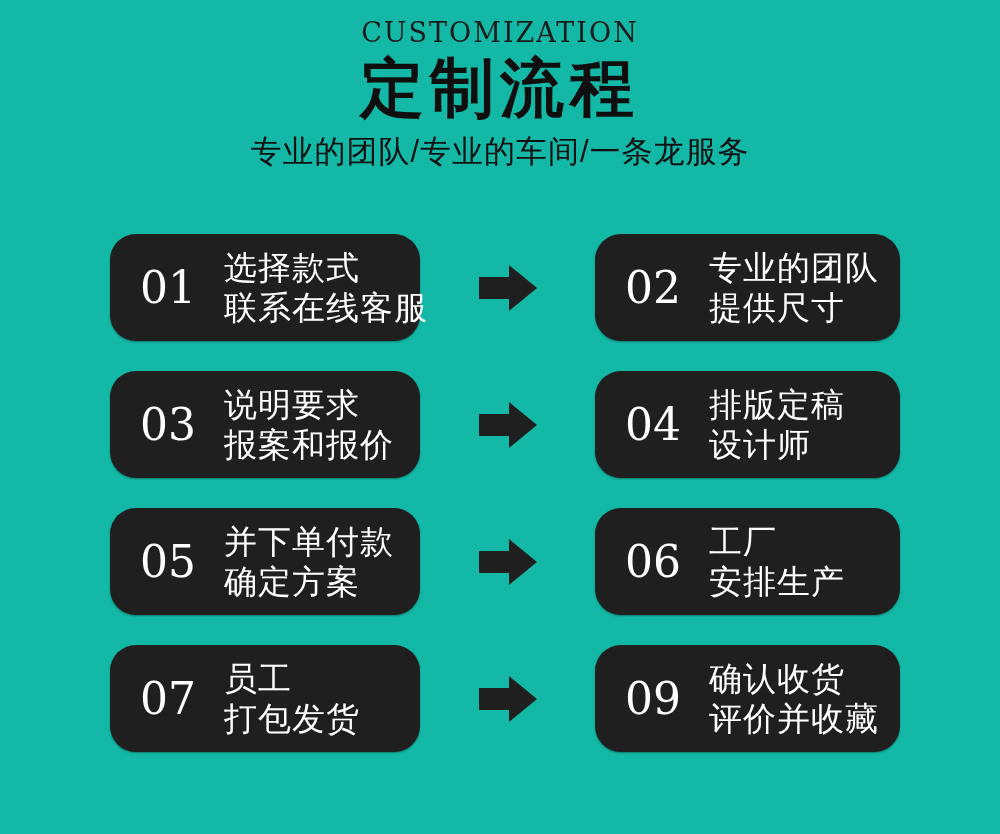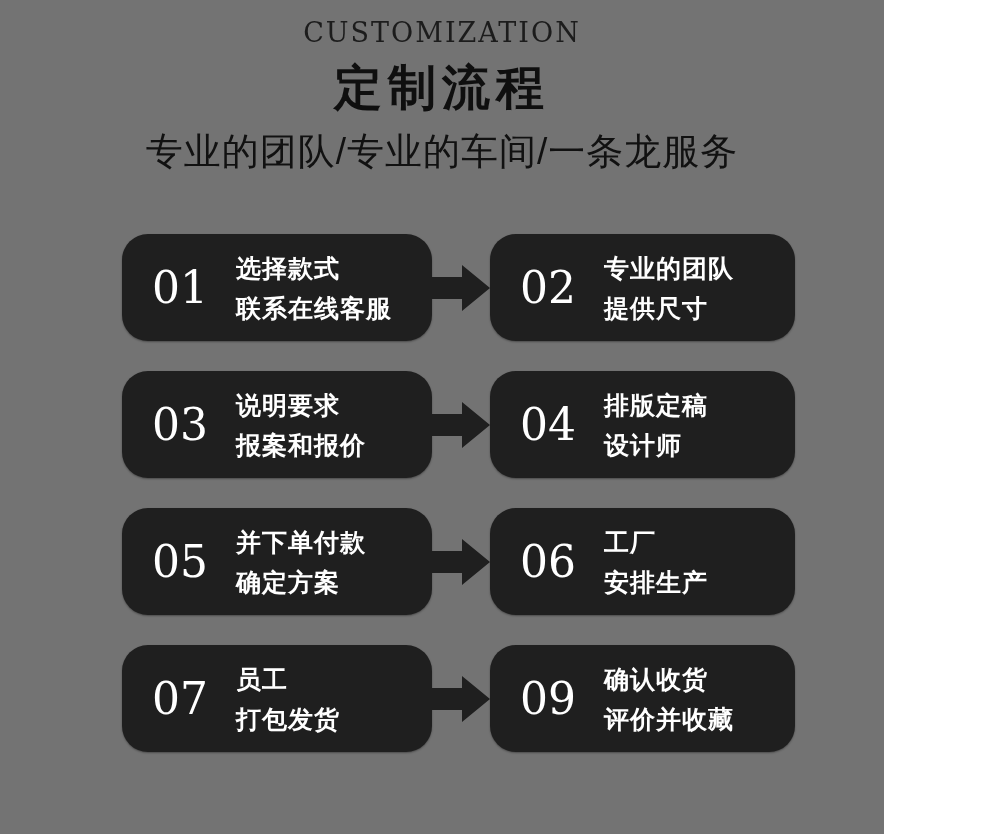--- a/index.html
+++ b/index.html
@@ -1,52 +1,52 @@
 <!DOCTYPE html>
 <html><head>
 <meta charset="utf-8">
 <style>
   html, body { margin:0; padding:0; background:#ffffff; }
   .page {
-    width:884px; height:834px; background:#737373; overflow:hidden;
+    width:1000px; height:834px; background:#14b8a6; overflow:hidden;
     font-family:"Liberation Sans", sans-serif; color:#141414;
   }
   .header { text-align:center; padding-top:16px; }
   .eyebrow {
     font-family:"DejaVu Serif", serif;
     font-size:27px; line-height:34px; letter-spacing:2px; color:#1c1c1c;
   }
   .title {
-    font-size:48px; line-height:56px; font-weight:900;
+    font-size:64px; line-height:56px; font-weight:900;
     letter-spacing:6px; color:#0f0f0f; margin-top:10px;
   }
   .subtitle {
-    font-size:37px; line-height:40px; font-weight:500;
+    font-size:31px; line-height:40px; font-weight:500;
     letter-spacing:1px; color:#111111; margin-top:16px;
   }
   .flow {
     margin-top:62px; padding:0 100px 0 110px;
-    display:flex; flex-direction:column; gap:30px;margin-left:12px;
+    display:flex; flex-direction:column; gap:30px;
   }
   .row {
     display:grid; grid-template-columns:310px 1fr 305px;
     align-items:center;
   }
   .step-box {
     height:107px; background:#1f1f1f; border-radius:26px;
     color:#ffffff; display:flex; align-items:center;
     padding-left:30px; box-sizing:border-box;
     box-shadow:0 1px 2px rgba(0,0,0,0.35);
   }
   .step-num {
     font-family:"DejaVu Serif", serif;
     font-size:44px; line-height:44px; width:84px; flex:0 0 84px;
     color:#ffffff;
   }
-  .step-lines { font-size:25px; font-weight:700; line-height:40px; letter-spacing:1px; }
+  .step-lines { font-size:33px; font-weight:400; line-height:40px; letter-spacing:1px; }
   .step-lines .line { display:block; white-space:nowrap; }
   .arrow-cell { display:flex; justify-content:center; align-items:center; }
   .arrow-cell svg { display:block; }
 </style>
 </head>
 <body>
 
 <div class="page">
 
   <div class="header">

